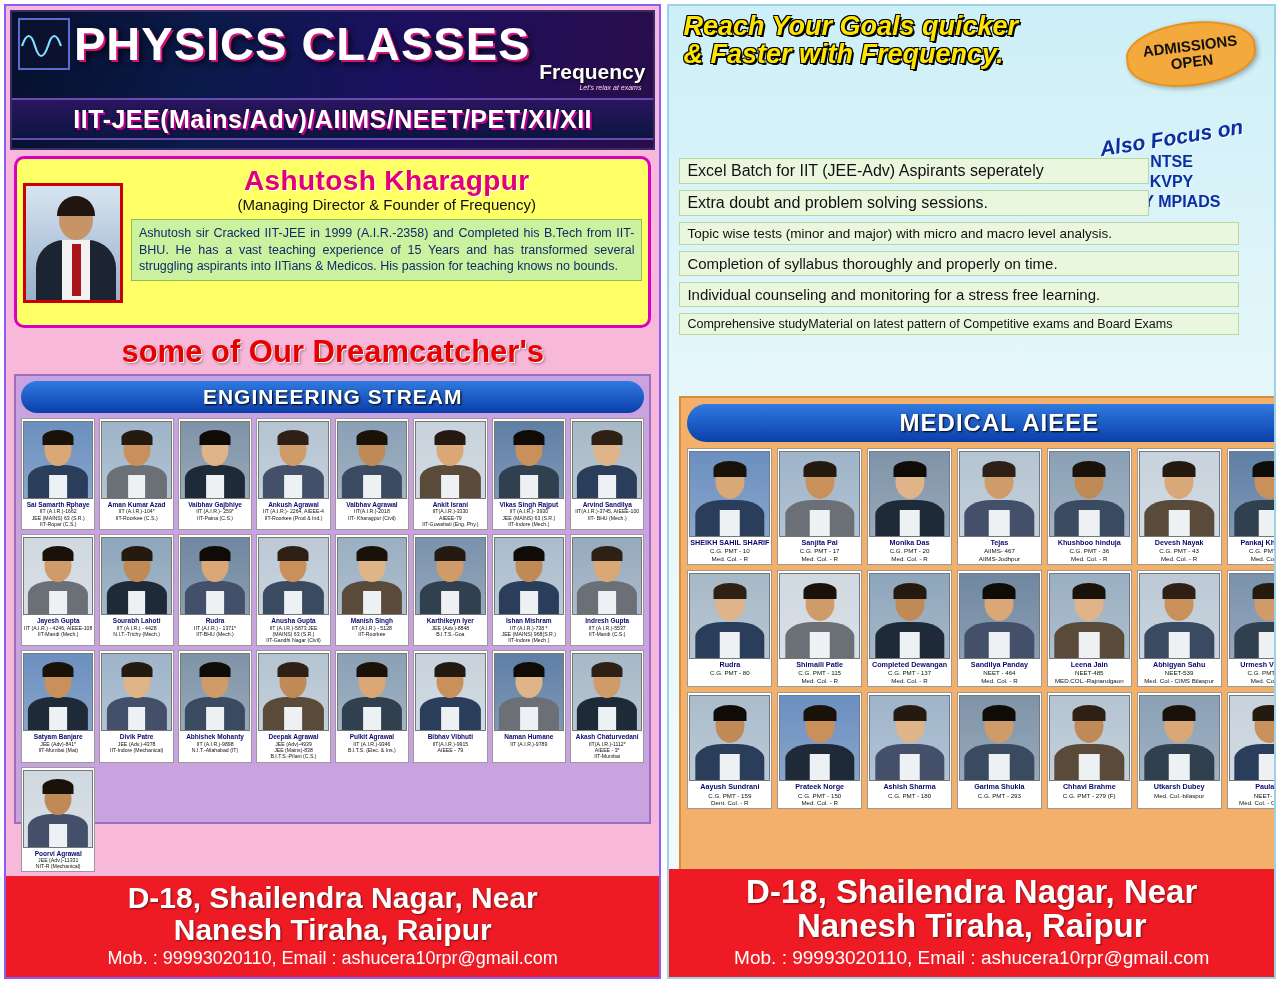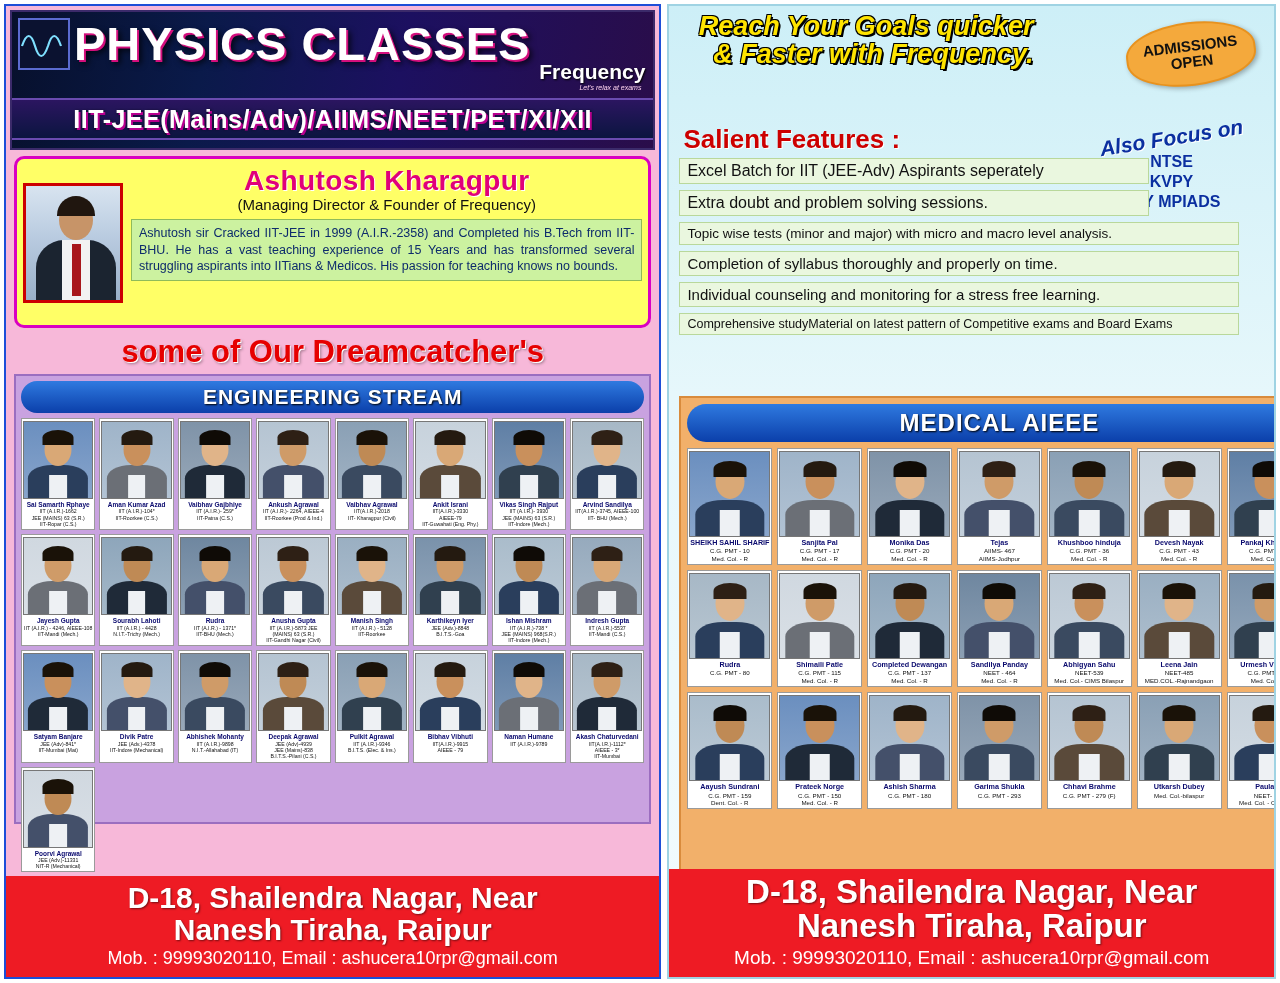--- a/index.html
+++ b/index.html
@@ -15,21 +15,21 @@
     width: 1280px; height: 983px;
     display: flex;
     gap: 6px;
     padding: 4px;
   }
 
   
   .left-panel {
     width: 713px; height: 975px;
     background: #f7b8d9;
-    border: 2px solid #1d4ed8;
+    border: 2px solid #8b5cf6;
     position: relative;
     overflow: hidden;
   }
   .header-band {
     margin: 4px;
     height: 140px;
     background: linear-gradient(100deg,#07102c 0%, #0a1a4a 30%, #1c1060 60%, #2a0d4a 100%);
     border: 2px solid #3b2a6a;
     position: relative;
     overflow: hidden;
@@ -167,21 +167,21 @@
     width: 660px; height: 975px;
     background: linear-gradient(180deg,#cdeff7 0%, #e6f7fb 40%, #f3fbfd 100%);
     border: 2px solid #9fd3e3;
     position: relative; overflow: hidden;
   }
   .goals {
     position: absolute; left: 14px; top: 6px; width: 350px;
     font-size: 27px; font-weight: bold; font-style: italic;
     color: #ffe400; line-height: 1.05;
     text-shadow: 2px 2px 0 #000, -1px -1px 0 #000, 1px -1px 0 #000, -1px 1px 0 #000;
-    text-align: right;
+    text-align: left;
   }
   .adm-badge {
     position: absolute; right: 18px; top: 16px;
     width: 130px; height: 64px;
     background: #f4a93c;
     border-radius: 50% / 45%;
     transform: rotate(-7deg);
     display: flex; align-items: center; justify-content: center;
     flex-direction: column;
     border: 2px solid #e8921e;
@@ -673,21 +673,20 @@
 
   <div class="right-panel">
 
     <div class="goals">Reach Your Goals quicker &amp; Faster with Frequency.</div>
 
     <div class="adm-badge">
       <span>ADMISSIONS</span>
       <span>OPEN</span>
     </div>
 
-    <div class="salient">Salient Features :</div>
 
     <div class="focus-wrap">
       <div class="focus-title">Also Focus on</div>
       <div class="focus-list">
         <div>NTSE</div>
         <div>KVPY</div>
         <div>OLY MPIADS</div>
       </div>
     </div>
 
@@ -852,44 +851,44 @@
     <span class="f-hair" style="width:33px;height:16px;top:9px;background:#0f0b06"></span>
   </span>
             </div>
             <div class="nm">Sandilya Panday</div>
             <div class="dt" style="white-space: pre-line;">NEET - 464
 Med. Col. - R</div>
           </div>
           <div class="stu mstu">
             <div class="ph">
               <span class="face">
+    <span class="f-bg" style="background:linear-gradient(180deg,#9aafc2 0%, #9aafc2cc 100%)"></span>
+    <span class="f-body" style="width:88%;height:36px;background:#5a4a3a"></span>
+    <span class="f-shirt" style="width:26%;height:26px;background:#eef1f4"></span>
+    <span class="f-head" style="width:29px;height:35px;top:12px;background:#e0b489"></span>
+    <span class="f-hair" style="width:33px;height:16px;top:9px;background:#1a1208"></span>
+  </span>
+            </div>
+            <div class="nm">Leena Jain</div>
+            <div class="dt" style="white-space: pre-line;">NEET-485
+MED.COL.-Rajnandgaon</div>
+          </div>
+          <div class="stu mstu">
+            <div class="ph">
+              <span class="face">
     <span class="f-bg" style="background:linear-gradient(180deg,#bcc9d5 0%, #bcc9d5cc 100%)"></span>
     <span class="f-body" style="width:88%;height:36px;background:#3a4a60"></span>
     <span class="f-shirt" style="width:26%;height:26px;background:#eef1f4"></span>
     <span class="f-head" style="width:29px;height:35px;top:12px;background:#c9905c"></span>
     <span class="f-hair" style="width:33px;height:16px;top:9px;background:#2e2015"></span>
   </span>
             </div>
             <div class="nm">Abhigyan Sahu</div>
             <div class="dt" style="white-space: pre-line;">NEET-539
 Med. Col.- CIMS Bilaspur</div>
-          </div>
-          <div class="stu mstu">
-            <div class="ph">
-              <span class="face">
-    <span class="f-bg" style="background:linear-gradient(180deg,#9aafc2 0%, #9aafc2cc 100%)"></span>
-    <span class="f-body" style="width:88%;height:36px;background:#5a4a3a"></span>
-    <span class="f-shirt" style="width:26%;height:26px;background:#eef1f4"></span>
-    <span class="f-head" style="width:29px;height:35px;top:12px;background:#e0b489"></span>
-    <span class="f-hair" style="width:33px;height:16px;top:9px;background:#1a1208"></span>
-  </span>
-            </div>
-            <div class="nm">Leena Jain</div>
-            <div class="dt" style="white-space: pre-line;">NEET-485
-MED.COL.-Rajnandgaon</div>
           </div>
           <div class="stu mstu">
             <div class="ph">
               <span class="face">
     <span class="f-bg" style="background:linear-gradient(180deg,#7a92ab 0%, #7a92abcc 100%)"></span>
     <span class="f-body" style="width:88%;height:36px;background:#30404f"></span>
     <span class="f-shirt" style="width:26%;height:26px;background:#eef1f4"></span>
     <span class="f-head" style="width:29px;height:35px;top:12px;background:#cf9b68"></span>
     <span class="f-hair" style="width:33px;height:16px;top:9px;background:#241a10"></span>
   </span>

